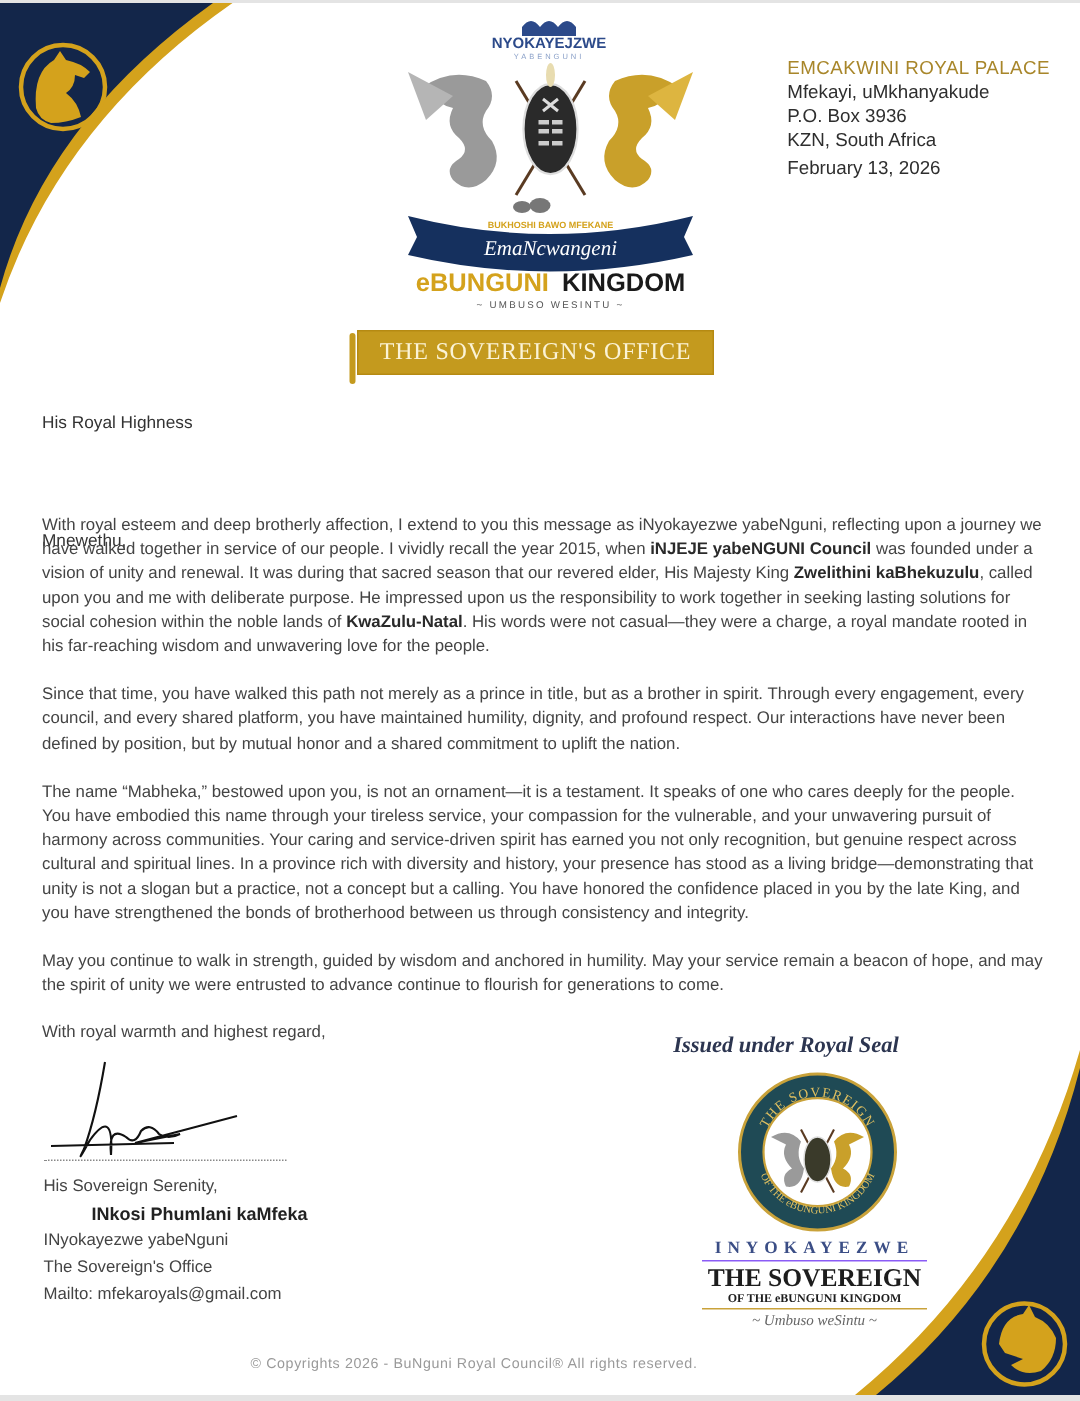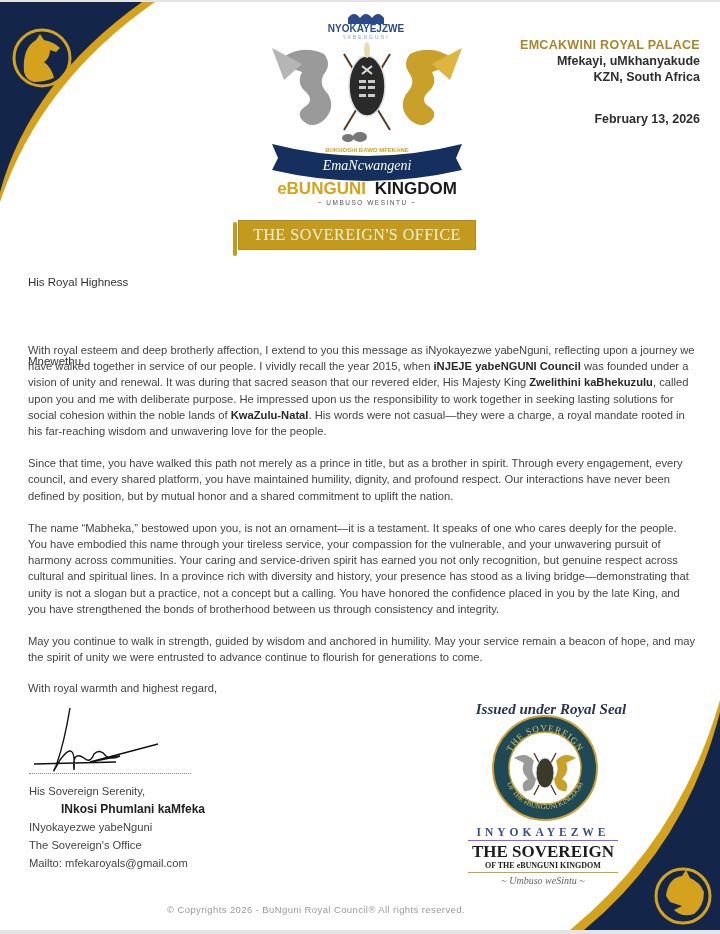--- a/index.html
+++ b/index.html
@@ -21,41 +21,41 @@
     position:absolute; left:238px; top:220px; width:238px; height:30px;
     background:#c49a1e; color:#fbf3d6;
     font-family:"Liberation Serif", serif; font-size:16px; letter-spacing:0.5px;
     display:flex; align-items:center; justify-content:center;
     box-shadow: inset 0 0 0 1px #b58a12;
   }
   .office-banner:before {
     content:""; position:absolute; left:-5px; top:2px; width:4px; height:34px; background:#c49a1e; border-radius:2px;
   }
 
-  .address { position:absolute; right:20px; top:37px; text-align:right; font-size:12.5px; line-height:16px; color:#2e2e2e; font-weight:bold; }
+  .address { position:absolute; right:20px; top:37px; font-size:12.5px; line-height:16px; color:#2e2e2e; font-weight:normal; }
   .address .palace { color:#a8862a; letter-spacing:0.3px; }
-  .address .date { margin-top:26px; }
+  .address .date { margin-top:3px; }
 
   .recipient { position:absolute; left:28px; top:273px; font-size:11.5px; line-height:18px; color:#333;text-align:right; }
   .salutation { position:absolute; left:28px; top:314px; font-size:11.5px; color:#333;margin-top:41px; }
 
   .body-text { position:absolute; left:28px; top:342px; width:668px; font-size:11.2px; line-height:16.2px; color:#444; }
   .body-text p { margin:0 0 16px 0; }
   .body-text b { color:#2a2a2a;text-align:center; }
 
   .closing { position:absolute; left:28px; top:682px; font-size:11.2px; color:#444; }
 
   .signature { position:absolute; left:30px; top:704px; width:130px; height:70px; }
   .sig-line { position:absolute; left:29px; top:773px; width:162px; border-top:1.5px dotted #888; }
 
   .signer { position:absolute; left:29px; top:782px; font-size:11.2px; line-height:18px; color:#444; }
   .signer .name { font-weight:bold; color:#222; font-size:12px;margin-left:32px; }
 
-  .seal-caption { position:absolute; left:466px; top:689px; width:170px; text-align:center;
-    font-family:"Liberation Serif", serif; font-style:italic; font-weight:bold; font-size:15px; color:#2c3550;margin-top:12px; }
+  .seal-caption { position:absolute; left:439px; top:689px; width:170px; text-align:center;
+    font-family:"Liberation Serif", serif; font-style:italic; font-weight:bold; font-size:15px; color:#2c3550; }
   .seal { position:absolute; left:490px; top:713px; width:110px; height:110px; }
 
   .sov-block { position:absolute; left:468px; top:826px; width:150px; text-align:center; font-family:"Liberation Serif", serif; }
   .sov-block .l1 { color:#3b4e86; letter-spacing:4px; font-size:11.5px; font-weight:bold; border-bottom:1px solid #8b5cf6; padding-bottom:2px; }
   .sov-block .l2 { color:#1d1d1d; font-size:17px; font-weight:bold; line-height:19px; margin-top:1px; }
   .sov-block .l3 { color:#1d1d1d; font-size:8px; font-weight:bold; border-bottom:1px solid #c9a23a; padding-bottom:2px; }
   .sov-block .l4 { color:#666; font-size:10px; font-style:italic; margin-top:2px; }
 
   .footer { position:absolute; left:0; width:632px; top:904px; text-align:center; font-size:9.5px; color:#9a9a9a; letter-spacing:0.4px; }
 </style>
@@ -114,20 +114,21 @@
     <tspan fill="#1a1a1a" dx="4">KINGDOM</tspan>
   </text>
   <text x="105" y="197" text-anchor="middle" font-family="Liberation Sans, sans-serif" font-size="6.5" letter-spacing="1.5" fill="#555">~ UMBUSO WESINTU ~</text>
 </svg>
 
 <div class="office-banner">THE SOVEREIGN'S OFFICE</div>
 
 <div class="address">
   <div class="palace">EMCAKWINI ROYAL PALACE</div>
   <div>Mfekayi, uMkhanyakude</div>
+  <div>P.O. Box 3936</div>
   <div>KZN, South Africa</div>
   <div class="date">February 13, 2026</div>
 </div>
 
 <div class="recipient">
   <div>His Royal Highness</div>
 </div>
 
 <div class="salutation">Mnewethu,</div>
 

